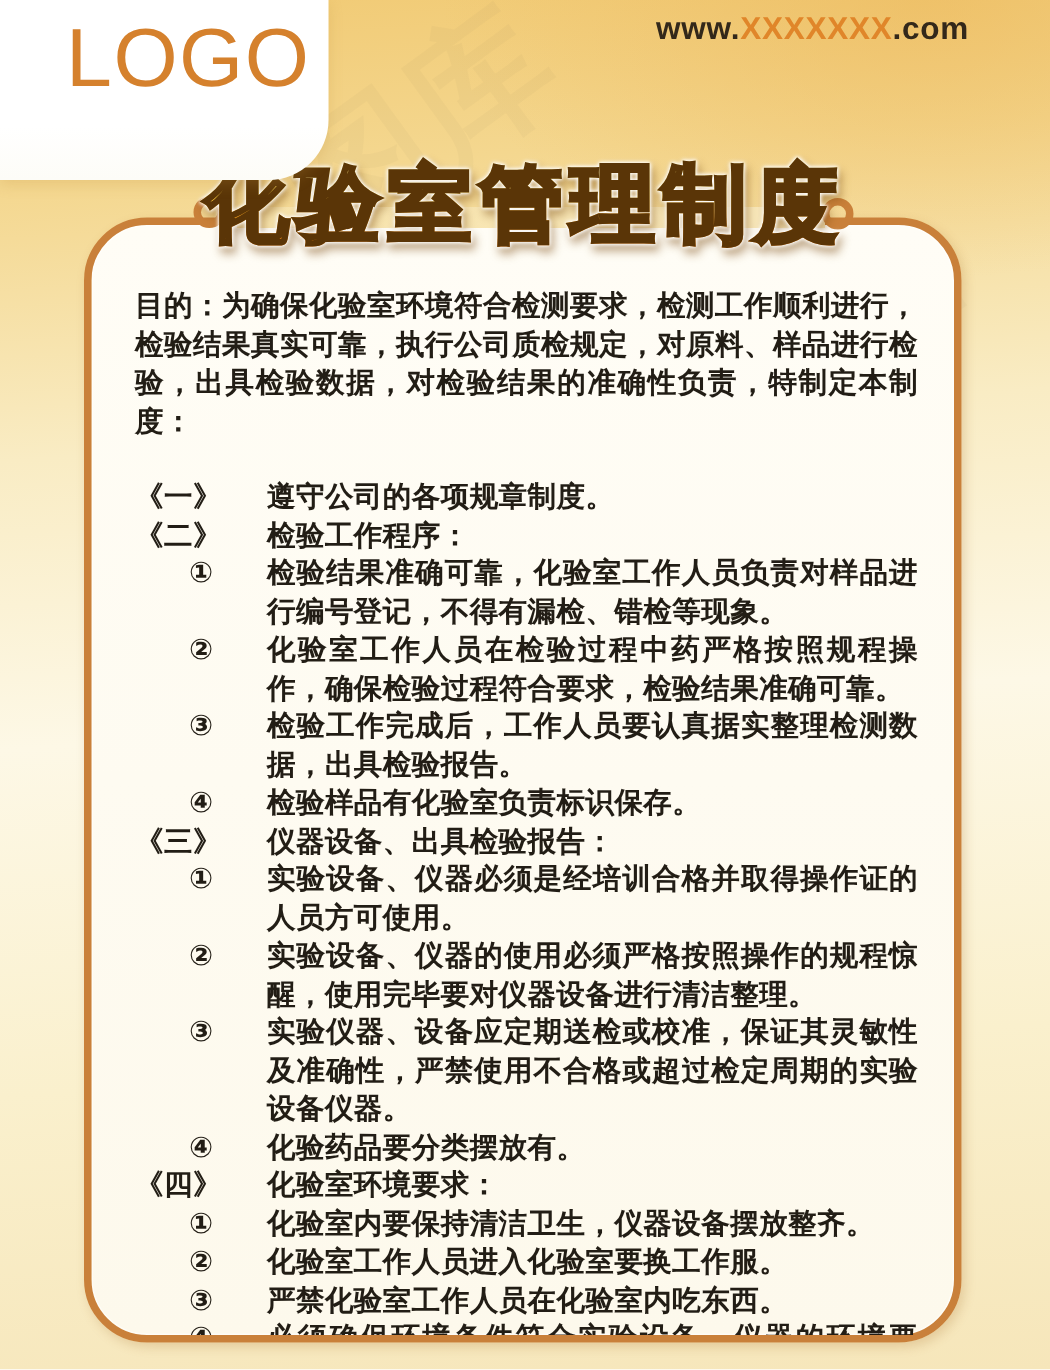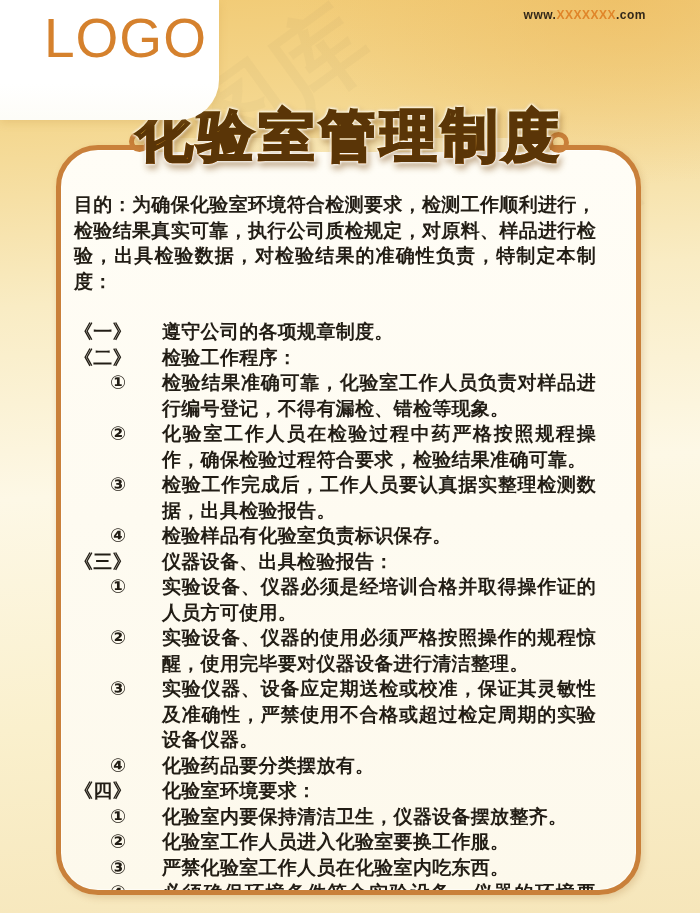--- a/index.html
+++ b/index.html
@@ -50,21 +50,21 @@
   @supports (-webkit-background-clip:text){
     .title{
       background:linear-gradient(180deg,var(--title-gold-light,#fff1a0) 8%,#ffd94e 38%,#f5a21e 62%,var(--title-gold-dark,#e87d15) 95%);
       -webkit-background-clip:text; background-clip:text; color:transparent;
       -webkit-text-stroke:2.5px var(--title-outline,#5a3507);
     }
   }
 
   
   .content{
-    position:absolute; left:45px; top:150px; width:575px; height:740px;
+    position:absolute; left:61px; top:150px; width:575px; height:740px;
     padding:42px 24px 0 29px; overflow:hidden;
     color:var(--body-text,#221d15); font-weight:bold;
     font-size:19px; line-height:25.5px; letter-spacing:0.3px;
   }
   .purpose{ text-align:justify; }
   .list{ margin-top:25px; }
   .row{ display:flex; }
   .row .txt{ flex:1; text-align:justify;margin-left:24px; }
   .l1 .tag{ flex:0 0 64px; }
   .l2{ margin-left:36px; }
@@ -75,21 +75,21 @@
     position:absolute; left:0; top:0; width:219px; height:120px;
     background:linear-gradient(180deg,#ffffff 70%,#fdfcf7);
     border-radius:0 0 40px 0;
     box-shadow:0 3px 9px rgba(190,140,60,0.22);
   }
   .logo-text{
     padding:6px 0 0 44px; font-size:55px; letter-spacing:1px;
     color:var(--logo-orange,#d5812d); font-weight:normal;
   }
   .site-url{
-    position:absolute; top:8px; right:54px; font-size:12px; font-weight:bold;
+    position:absolute; top:8px; right:54px; font-size:21px; font-weight:bold;
     color:var(--header-text,#33281a); letter-spacing:0.5px;
   }
   .site-url .accent{ color:var(--url-accent,#e0862a); }
   .company{
     position:absolute; top:33px; right:54px; font-size:24px; font-weight:bold;
     color:var(--header-text,#33281a); letter-spacing:1px;
   }
 </style>
 </head>
 <body>

